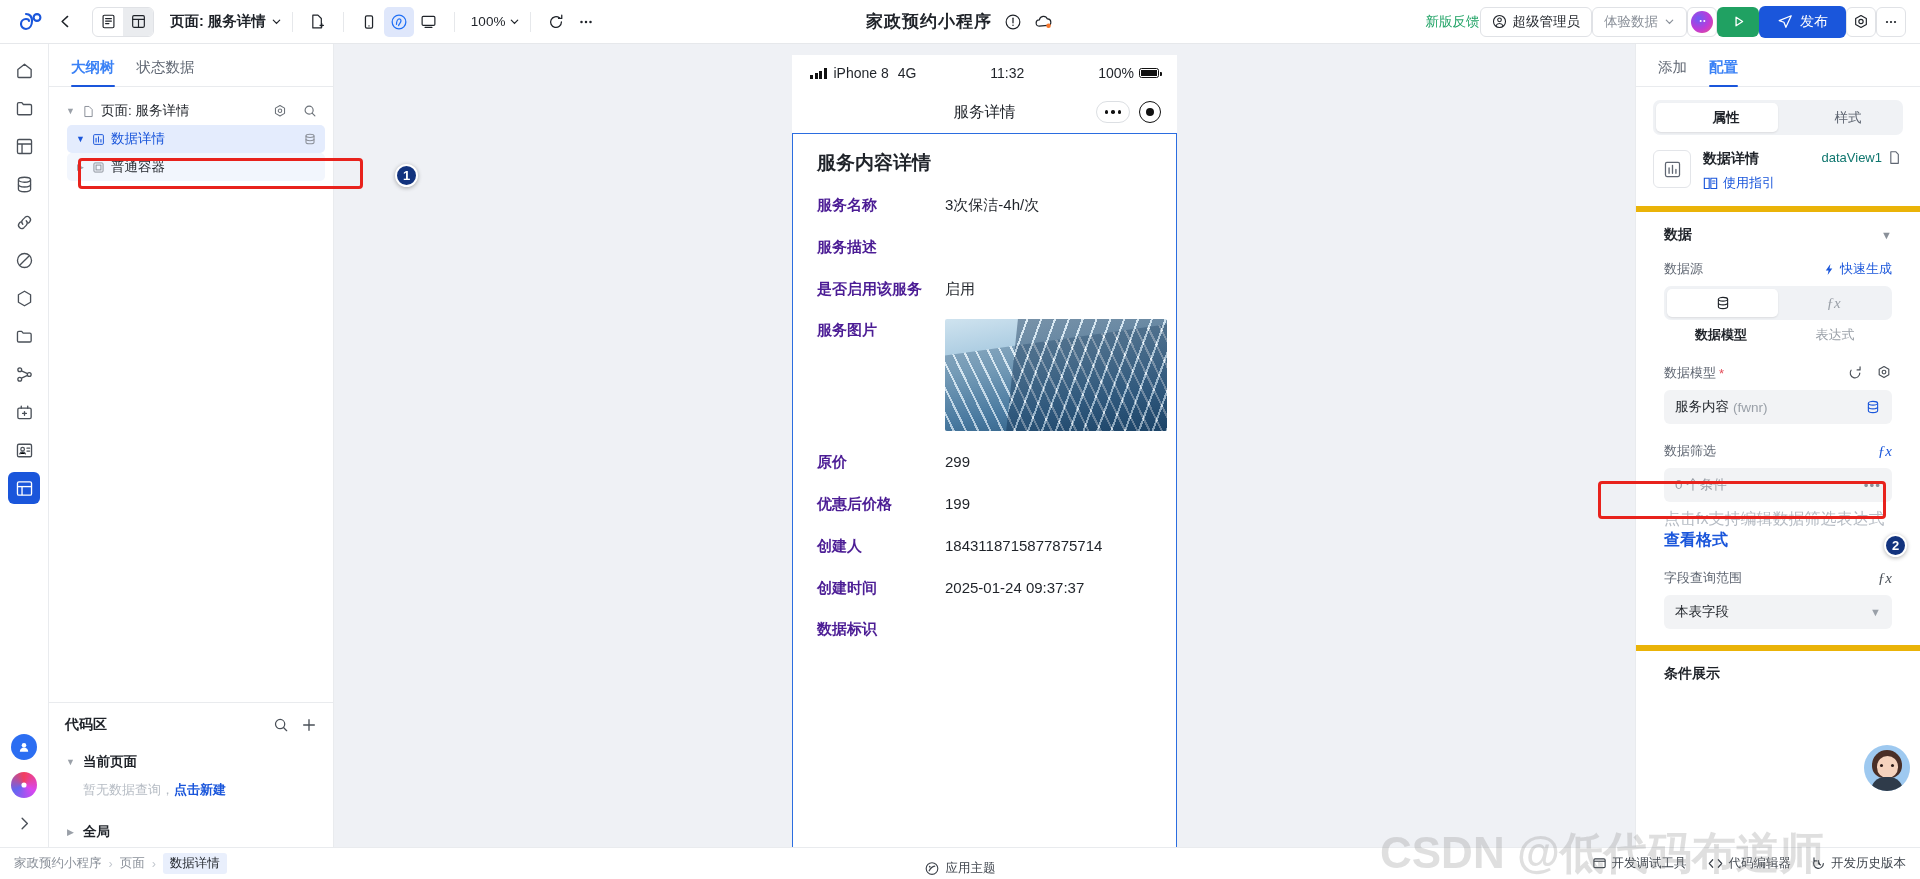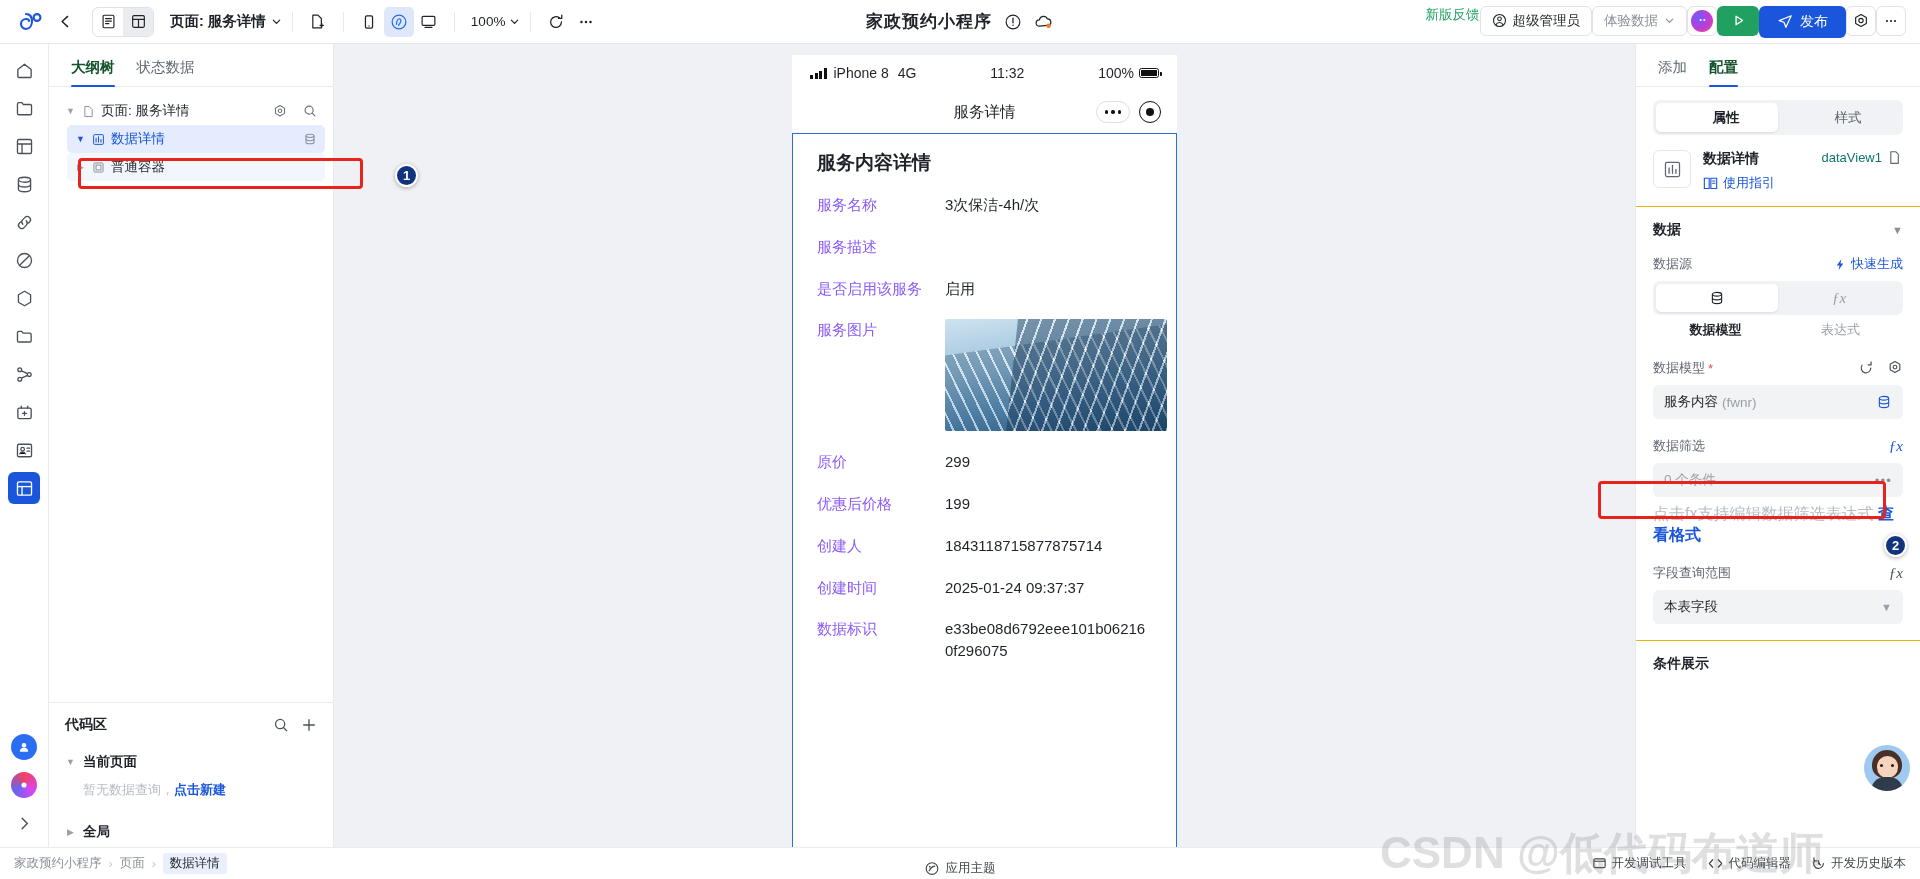--- a/index.html
+++ b/index.html
@@ -20,21 +20,21 @@
   .seg { display:flex; border:1px solid #e0e2e6; border-radius:6px; overflow:hidden; margin-left:12px; }
   .seg > div { width:30px; height:28px; display:flex; align-items:center; justify-content:center; cursor:pointer; }
   .seg > div.on { background:#eaecef; }
   .pagesel { display:flex; align-items:center; gap:5px; margin-left:16px; font-size:14.5px;
              font-weight:600; cursor:pointer; white-space:nowrap; }
   .vr { width:1px; height:20px; background:#e6e8eb; margin:0 10px; }
   .zoom { display:flex; align-items:center; gap:4px; font-size:13.5px; cursor:pointer; margin-left:6px; }
   .apptitle { font-size:17px; font-weight:700; letter-spacing:1px; }
   .center-grp { position:absolute; left:50%; transform:translateX(-50%); display:flex;
                 align-items:center; gap:12px; }
-  .right-grp { margin-left:auto; display:flex; gap:0; }
+  .right-grp { margin-left:auto; display:flex; align-items:center; gap:0; }
   .link-green { color:#21a366; font-size:13.5px; cursor:pointer; }
   .pill { height:30px; border:1px solid #e0e2e6; border-radius:6px; display:flex; align-items:center;
           gap:6px; padding:0 11px; font-size:13.5px; cursor:pointer; background:#fff; white-space:nowrap; }
   .pill.muted { color:#8a9099; }
   .btn-green { width:42px; height:30px; background:#20a162; border-radius:6px; display:flex;
                align-items:center; justify-content:center; cursor:pointer; }
   .btn-pub { height:32px; background:#1a56db; color:#fff; border-radius:6px; display:flex; align-items:center;
              gap:7px; padding:16px 18px; font-size:14px; cursor:pointer; white-space:nowrap; }
   .circ-ico { width:30px; height:30px; border:1px solid #e0e2e6; border-radius:6px; display:flex;
               align-items:center; justify-content:center; cursor:pointer; }
@@ -56,21 +56,21 @@
               align-items:center; justify-content:center; }
   .avatar-r { width:26px; height:26px; border-radius:50%;
               background:conic-gradient(#f43f5e,#d946ef,#6366f1,#f43f5e);
               display:flex; align-items:center; justify-content:center; }
 
   
   .outline { width:285px; flex:0 0 285px; background:#fff; border-right:1px solid #e9ebee;
              display:flex; flex-direction:column; }
   .tabs { display:flex; gap:22px; padding:14px 22px 0; }
   .tab { font-size:14.5px; color:#5f6672; padding-bottom:9px; cursor:pointer; position:relative; }
-  .tab.on { color:#14532d; font-weight:700; }
+  .tab.on { color:#3b82f6; font-weight:700; }
   .tab.on:after { content:""; position:absolute; left:0; right:0; bottom:-1px; height:2.5px;
                   background:#1a56db; border-radius:2px; }
   .tabs-line { border-bottom:1px solid #e9ebee; }
   .tree { padding:10px 8px 0 8px; flex:0 0 auto; }
   .trow { display:flex; align-items:center; height:28px; padding:0 8px; border-radius:5px;
           font-size:13.5px; cursor:pointer; gap:6px; position:relative; }
   .trow.sel { background:#e4ecfd; color:#1a56db; }
   .trow.child { background:#f2f6fd; }
   .caret { width:11px; font-size:9px; color:#9aa0a8; display:flex; align-items:center; justify-content:center; }
   .trow .sp { flex:1; }
@@ -104,21 +104,21 @@
   .cap-dots { width:34px; height:22px; border-radius:11px; border:1px solid #dcdfe3;
               display:flex; align-items:center; justify-content:center; gap:3px; }
   .cap-dots i { width:3.5px; height:3.5px; border-radius:50%; background:#111; display:block; }
   .cap-circ { width:22px; height:22px; border-radius:50%; border:1.4px solid #111;
               display:flex; align-items:center; justify-content:center; }
   .cap-circ i { width:8px; height:8px; border-radius:50%; background:#111; display:block; }
   .ph-body { flex:1; border:1.5px solid #2b6de0; border-bottom:none; padding:16px 24px 0 24px;
              overflow:hidden; }
   .ph-h1 { font-size:19px; font-weight:700; margin-bottom:18px; }
   .frow { display:flex; margin-bottom:20px; font-size:15px; line-height:1.45; }
-  .flabel { width:128px; flex:0 0 128px; color:#8b5cf6; padding-right:8px; }
+  .flabel { width:128px; flex:0 0 128px; color:#4c1d95; padding-right:8px;font-weight:bold; }
   .fval { flex:1; color:#1f2329; word-break:break-all; }
   .fimg { width:222px; height:112px; border-radius:2px; overflow:hidden; position:relative;
           background:linear-gradient(170deg,#cfe3ef 0%,#9dc3dc 38%,#5f93bb 70%,#2d5f86 100%); }
   .fimg:before{ content:""; position:absolute; left:-10%; top:18%; width:130%; height:120%;
       background:repeating-linear-gradient(72deg, rgba(255,255,255,.55) 0 2px, rgba(20,60,95,.30) 2px 11px);
       transform:rotate(-8deg); }
   .fimg:after{ content:""; position:absolute; right:-20%; top:-10%; width:90%; height:130%;
       background:repeating-linear-gradient(104deg, rgba(255,255,255,.45) 0 2px, rgba(15,45,78,.42) 2px 13px);
       transform:rotate(6deg); }
 
@@ -132,21 +132,21 @@
   .segbig > div.on { background:#fff; color:#1f2329; font-weight:700;
                      box-shadow:0 1px 2px rgba(0,0,0,.09); }
   .compbox { display:flex; gap:12px; align-items:flex-start; padding:15px 17px 14px; }
   .comp-ico { width:38px; height:38px; border:1px solid #e3e5e9; border-radius:6px;
               display:flex; align-items:center; justify-content:center; color:#5f6672; }
   .comp-name { font-size:14px; font-weight:700; }
   .comp-guide { display:flex; align-items:center; gap:5px; color:#1a56db; font-size:13px;
                 margin-top:6px; cursor:pointer; }
   .comp-id { margin-left:auto; display:flex; align-items:center; gap:6px;
              color:#0f766e; font-size:13px; }
-  .rp-sec { border-top:1px solid #eab308; padding:14px 17px 0; }
+  .rp-sec { border-top:6px solid #eab308; padding:14px 28px 0; }
   .rp-sec-h { display:flex; align-items:center; font-size:14px; font-weight:700; }
   .rp-sec-h .ch { margin-left:auto; color:#8a9099; font-size:11px; }
   .rp-lbl { display:flex; align-items:center; font-size:13px; color:#5f6672; margin:16px 0 8px; }
   .rp-lbl .req { color:#e34d59; margin-left:3px; }
   .rp-lbl .rt { margin-left:auto; display:flex; gap:13px; color:#4a5058; align-items:center; }
   .quickgen { margin-left:auto; color:#1a56db; font-size:13px; display:flex; align-items:center;
               gap:4px; cursor:pointer; }
   .seg2 { background:#f0f2f5; border-radius:7px; padding:3px; display:flex; }
   .seg2 > div { flex:1; height:28px; display:flex; align-items:center; justify-content:center;
                 border-radius:5px; cursor:pointer; color:#5f6672; }
@@ -602,21 +602,20 @@
           <div class="frow">
             <div class="flabel">创建人</div>
             <div class="fval">1843118715877875714</div>
           </div>
           <div class="frow">
             <div class="flabel">创建时间</div>
             <div class="fval">2025-01-24 09:37:37</div>
           </div>
           <div class="frow">
             <div class="flabel">数据标识</div>
-            <div class="fval">e33be08d6792eee101b062160f296075</div>
           </div>
         </div>
       </div>
     </div>
 
     <div class="rpanel">
       <div class="rp-tabs tabs-line">
         <div class="tab">添加</div>
         <div class="tab on">配置</div>
       </div>

